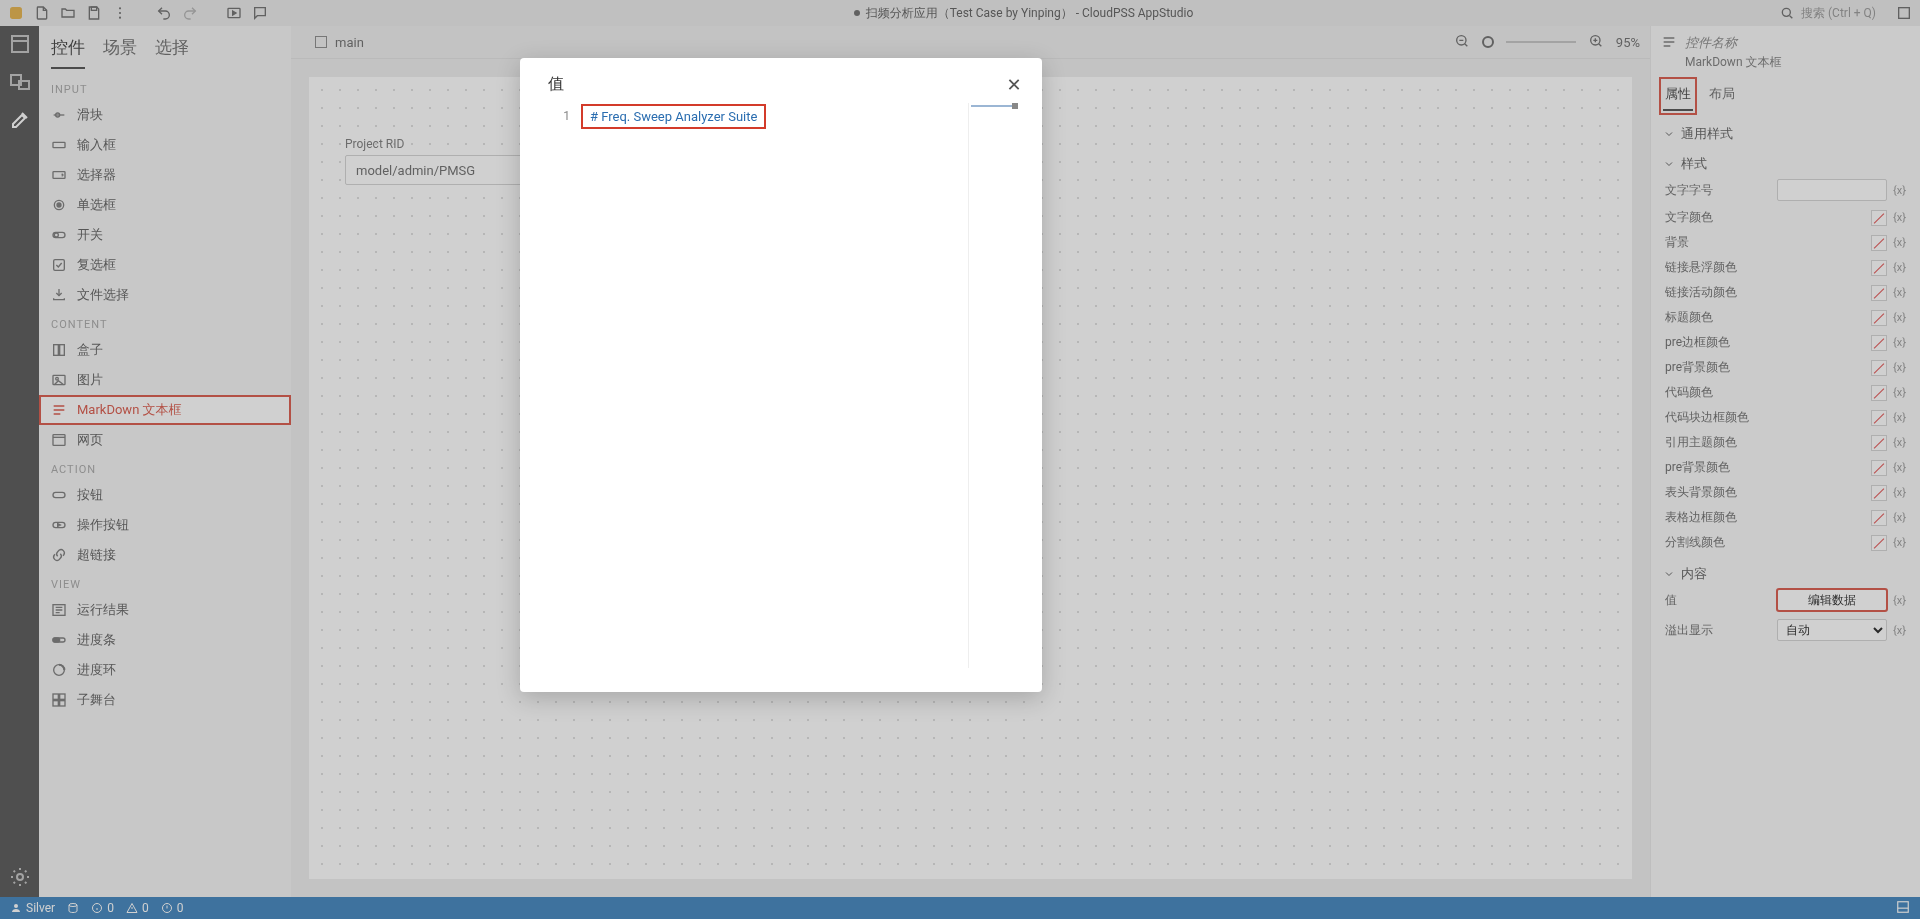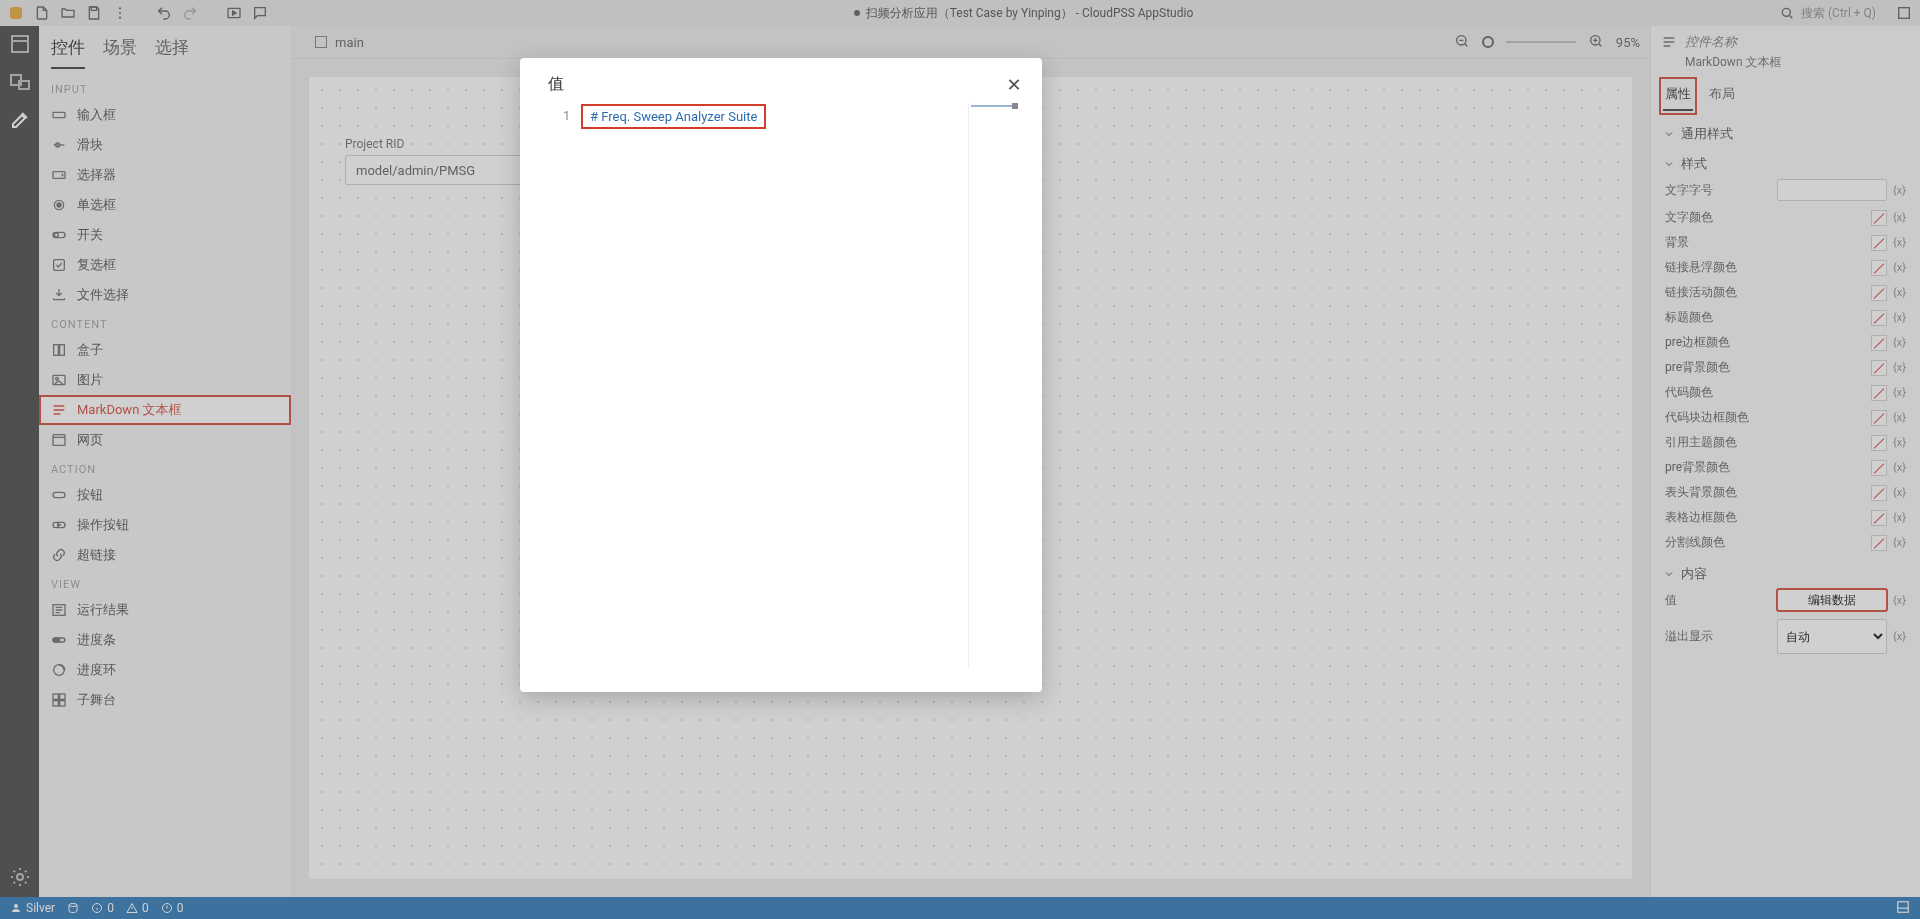--- a/index.html
+++ b/index.html
@@ -50,39 +50,39 @@
   background-size: 18px 18px; background-position: 4px 4px;
   display:flex; align-items:flex-start;
 }
 .center .field-card { position:absolute; left:36px; top:60px; width:380px; }
 .center .field-card .lbl { font-size:12px; color:#666; margin-bottom:4px;}
 .center .field-card .inp { width:100%; height:30px; border:1px solid #ccc; border-radius:2px; padding:0 10px; font-size:13px; color:#555; background:#fff;}
 
 
 .rightpanel { width:270px; background:#f7f7f7; border-left:1px solid #e3e3e3; display:flex; flex-direction:column; font-size:13px;}
 .rightpanel .head { padding:8px 10px 4px 10px; }
-.rightpanel .head .name-row { display:flex; align-items:flex-start; gap:8px; color:#888;}
+.rightpanel .head .name-row { display:flex; align-items:center; gap:8px; color:#888;}
 .rightpanel .head .name-row .ico { width:16px; height:16px; display:flex; align-items:center; justify-content:center; color:#666;}
 .rightpanel .head .name-row input { flex:1; border:none; background:transparent; font-style:italic; color:#aaa; font-size:13px; }
 .rightpanel .head .sub { font-size:12px; color:#666; padding:4px 0 0 24px;}
 .rightpanel .rtabs { display:flex; gap:14px; padding:6px 12px 0 12px; }
 .rightpanel .rtab { padding:4px 2px 6px 2px; cursor:pointer; color:#555;}
 .rightpanel .rtab.active { color:#222; outline:2px solid #d33b2a; outline-offset:2px; border-bottom:2px solid #333;}
 .rightpanel .props { flex:1; overflow-y:auto; padding:4px 8px 20px 8px;}
 .rightpanel .grp { padding:8px 4px 0 4px;}
 .rightpanel .grp .ghead { display:flex; align-items:center; gap:6px; font-size:13px; color:#444; cursor:pointer; padding:2px 0;}
 .rightpanel .row { display:flex; align-items:center; justify-content:space-between; padding:4px 2px; font-size:12px; color:#555;}
 .rightpanel .row .label { flex:1; }
 .rightpanel .row .ctrls { display:flex; align-items:center; gap:6px;}
 .rightpanel .row .colorbox { width:16px; height:16px; border:1px solid #ccc; background:#fff; position:relative;}
 .rightpanel .row .colorbox::after { content:""; position:absolute; left:0; right:0; top:50%; border-top:1.5px solid #d33; transform: rotate(-45deg);}
 .rightpanel .row .xbtn { font-size:11px; color:#888; cursor:pointer;}
 .rightpanel .row .txtinput { width:110px; height:22px; border:1px solid #ccc; border-radius:2px; padding:0 6px; font-size:12px;}
 .rightpanel .row .editbtn { width:110px; height:22px; border:1px solid #ccc; border-radius:2px; background:#fff; font-size:12px; cursor:pointer; outline:2px solid #d33b2a; outline-offset:-1px;}
-.rightpanel .row .sel { width:110px; height:35px; border:1px solid #ccc; border-radius:2px; background:#fff; font-size:12px; padding:0 4px;}
+.rightpanel .row .sel { width:110px; height:22px; border:1px solid #ccc; border-radius:2px; background:#fff; font-size:12px; padding:0 4px;}
 
 
 .statusbar { height:22px; background:#1f6fb2; display:flex; align-items:center; color:#fff; font-size:12px; gap:12px; padding:0 10px; justify-content:space-between;text-align:right;}
 .statusbar .left { display:flex; align-items:center; gap:12px;}
 .statusbar .left .seg { display:flex; align-items:center; gap:4px;}
 .statusbar .right { display:flex; align-items:center; gap:10px;}
 
 
 .overlay { position:absolute; inset:0; background:rgba(120,120,120,0.35); z-index:50;}
 .modal { position:absolute; z-index:60; background:#fff; border-radius:4px; box-shadow:0 6px 24px rgba(0,0,0,0.2);
@@ -218,33 +218,33 @@
     <div class="tabs">
       <div class="tab active">控件</div>
       <div class="tab">场景</div>
       <div class="tab">选择</div>
     </div>
     <div class="comp-list">
       <div class="section-h">INPUT</div>
       <div class="item">
           <span class="ico">
             <svg viewBox="0 0 24 24" fill="none" stroke="currentColor" stroke-width="2">
-              <rect x="3" y="8" width="18" height="8" rx="1"></rect>
-            </svg>
-          </span>
-          <span>输入框</span>
-        </div>
-      <div class="item">
-          <span class="ico">
-            <svg viewBox="0 0 24 24" fill="none" stroke="currentColor" stroke-width="2">
               <path d="M4 12h16"></path>
               <circle cx="10" cy="12" r="3"></circle>
             </svg>
           </span>
           <span>滑块</span>
+        </div>
+      <div class="item">
+          <span class="ico">
+            <svg viewBox="0 0 24 24" fill="none" stroke="currentColor" stroke-width="2">
+              <rect x="3" y="8" width="18" height="8" rx="1"></rect>
+            </svg>
+          </span>
+          <span>输入框</span>
         </div>
       <div class="item">
           <span class="ico">
             <svg viewBox="0 0 24 24" fill="none" stroke="currentColor" stroke-width="2">
               <rect x="3" y="7" width="18" height="10" rx="1"></rect>
               <path d="m16 10 2 2-2 2"></path>
             </svg>
           </span>
           <span>选择器</span>
         </div>

